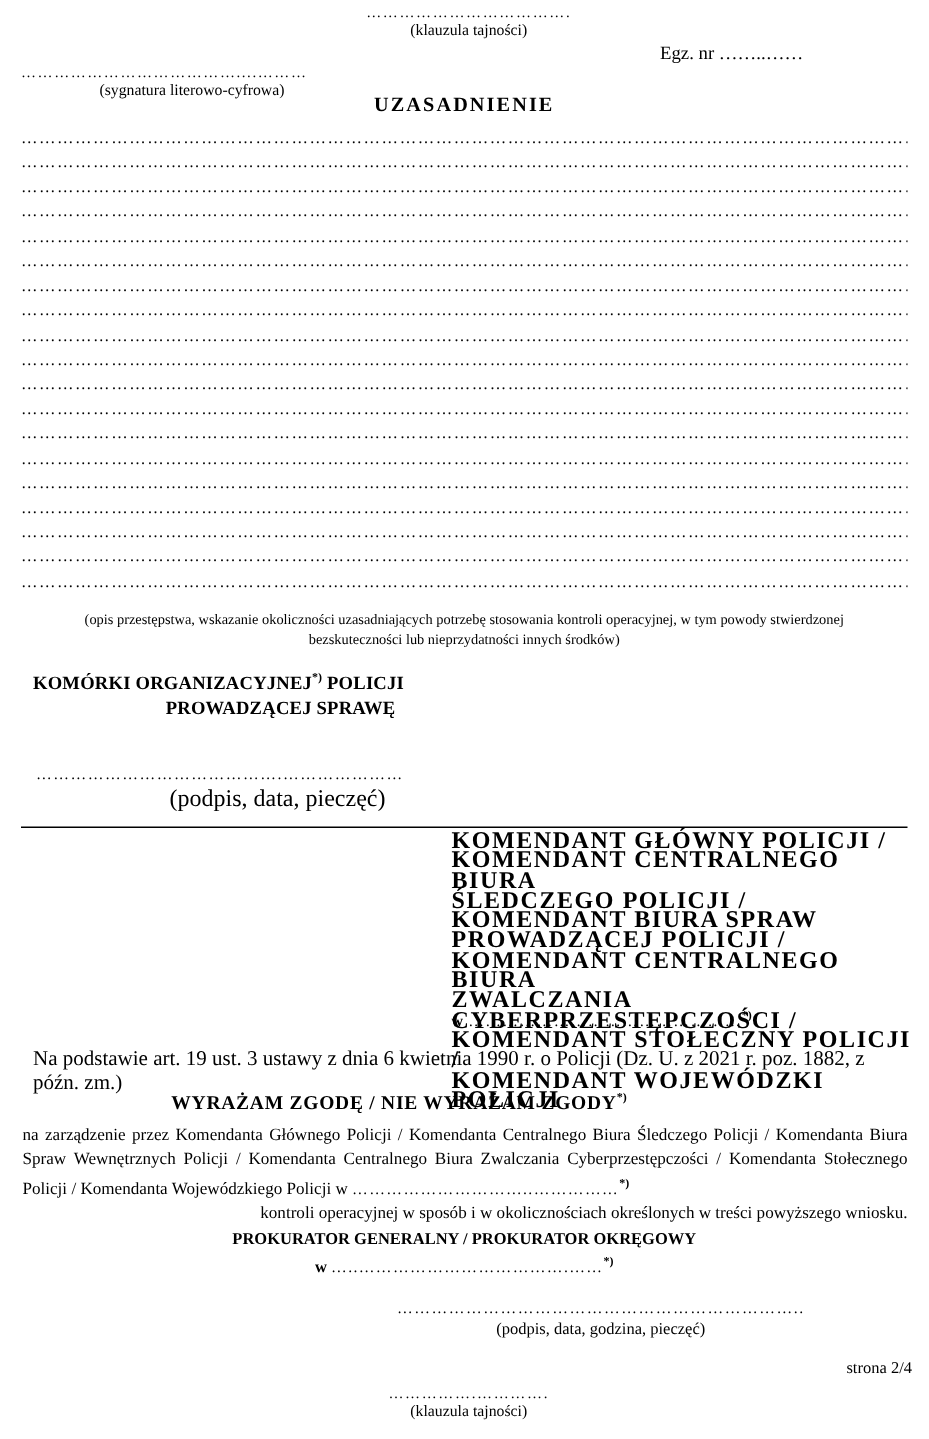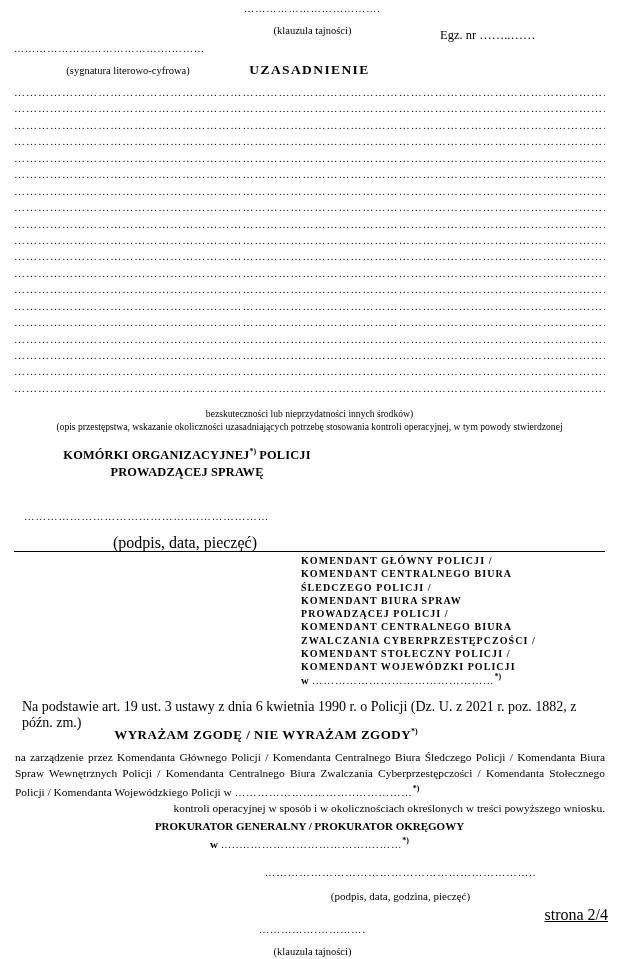--- a/index.html
+++ b/index.html
@@ -37,21 +37,21 @@
     position: absolute;
     top: 4px;
     left: 205px;
     width: 215px;
     text-align: center;
   }
   .hdr-clause .dots { font-size: 10px; letter-spacing: 1.1px; }
   .caption {
     font-size: 10.5px;
     text-align: center;
-    margin-top: 11px;
+    margin-top: 1px;
   }
   .egz {
     position: absolute;
     top: 28px;
     left: 440px;
     width: 172px;
     text-align: left;
     font-size: 12.5px;
     white-space: nowrap;
   }
@@ -105,21 +105,21 @@
     position: absolute;
     top: 444px;
     left: 22px;
     width: 330px;
     font-size: 12.4px;
     font-weight: bold;
     line-height: 16.5px;
     letter-spacing: 0.15px;
   }
   .unit-head .l1 { text-align: left; }
-  .unit-head .l2 { text-align: center; }
+  .unit-head .l2 { text-align: left; }
   .unit-head .l3 { text-align: center; }
   sup.star {
     font-size: 8px;
     vertical-align: 5px;
     font-weight: bold;
     letter-spacing: 0;
   }
 
   .sig-block-1 {
     position: absolute;
@@ -139,21 +139,21 @@
     height: 0;
     border-top: 1px solid #000;
   }
 
   
   .cmd-block {
     position: absolute;
     top: 554px;
     left: 301px;
     width: 310px;
-    font-size: 10px;
+    font-size: 16px;
     font-weight: bold;
     line-height: 13.3px;
     letter-spacing: 1.05px;
   }
   .cmd-w {
     position: absolute;
     top: 672px;
     left: 301px;
     width: 310px;
     font-size: 10.6px;
@@ -225,22 +225,21 @@
   }
   .sig-block-2 .dots { font-size: 10.5px; letter-spacing: 1.0px; }
   .sig-block-2 .caption { font-size: 11px; }
 
   .page-num {
     position: absolute;
     top: 906px;
     left: 440px;
     width: 168px;
     text-align: right;
-    font-size: 16px;
-    text-decoration: underline;
+    font-size: 11px;
   }
 
   .footer-clause {
     position: absolute;
     top: 925px;
     left: 205px;
     width: 215px;
     text-align: center;
   }
   .footer-clause .dots { font-size: 10px; letter-spacing: 1.1px; }
@@ -280,22 +279,22 @@
       <div class="rule-line">…………………………………………………………………………………………………………………………………….</div>
       <div class="rule-line">…………………………………………………………………………………………………………………………………….</div>
       <div class="rule-line">…………………………………………………………………………………………………………………………………….</div>
       <div class="rule-line">…………………………………………………………………………………………………………………………………….</div>
       <div class="rule-line">…………………………………………………………………………………………………………………………………….</div>
       <div class="rule-line">…………………………………………………………………………………………………………………………………….</div>
       <div class="rule-line">…………………………………………………………………………………………………………………………………….</div>
     </div>
 
   <div class="body-caption">
+    <div>(opis przestępstwa, wskazanie okoliczności uzasadniających potrzebę stosowania kontroli operacyjnej, w tym powody stwierdzonej</div>
     <div>bezskuteczności lub nieprzydatności innych środków)</div>
-    <div>(opis przestępstwa, wskazanie okoliczności uzasadniających potrzebę stosowania kontroli operacyjnej, w tym powody stwierdzonej</div>
   </div>
 
   <div class="unit-head">
     <div class="l2"><span>KOMÓRKI ORGANIZACYJNEJ</span><sup class="star">*)</sup><span> POLICJI</span></div>
     <div class="l3">PROWADZĄCEJ SPRAWĘ</div>
   </div>
 
   <div class="sig-block-1">
     <div class="dots">…………………………………….…………………</div>
     <div class="caption">(podpis, data, pieczęć)</div>

